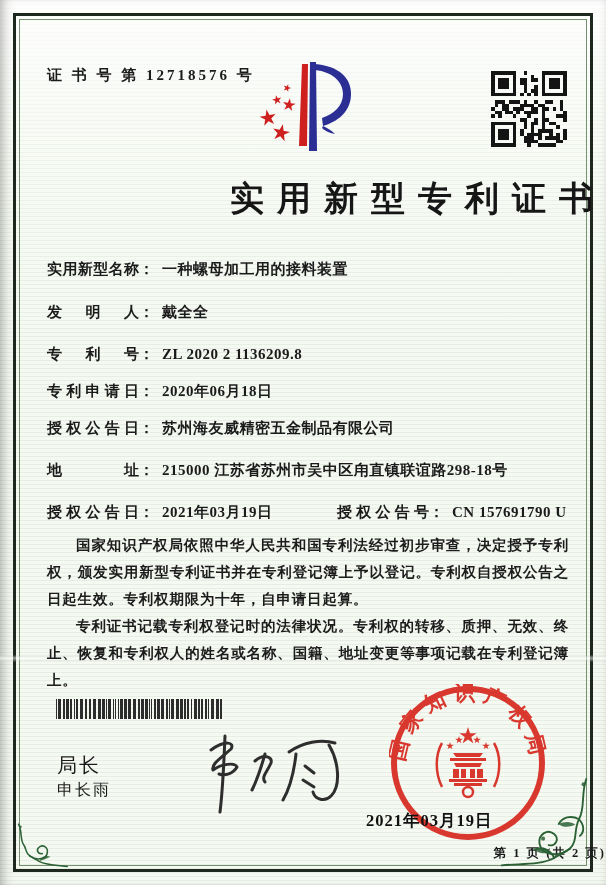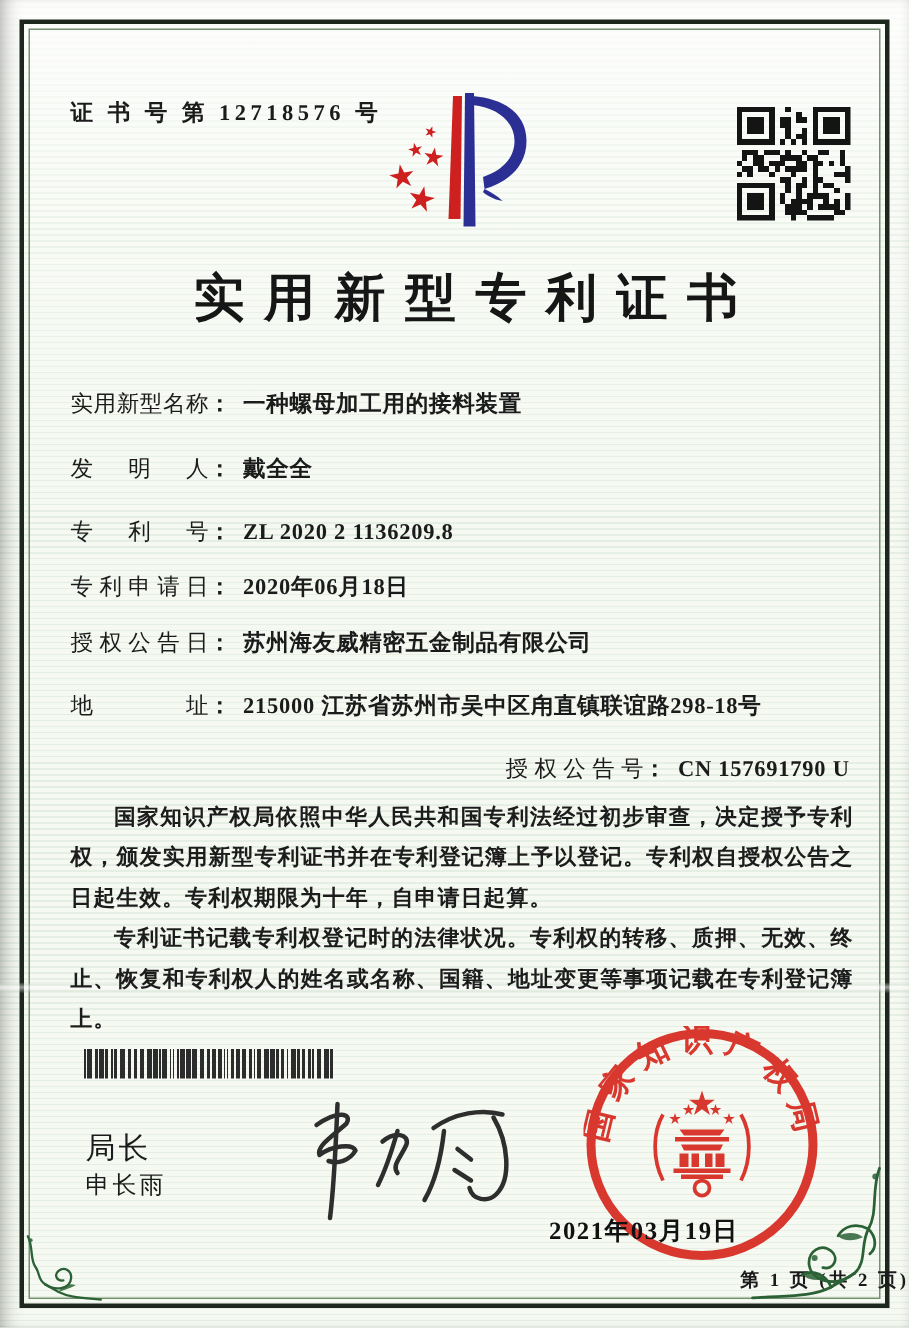--- a/index.html
+++ b/index.html
@@ -12,26 +12,26 @@
     box-shadow: inset 10px 0 14px -10px rgba(60,60,55,.55), inset -4px 0 8px -6px rgba(60,60,55,.25);
     font-family:"Liberation Serif","DejaVu Serif",serif;color:#1b1b1b;
   }
   .frame{position:absolute;inset:13px;border:3px solid #1e271d;pointer-events:none;}
   .frame-inner{position:absolute;inset:19px;border:1px solid #74906f;pointer-events:none;}
   .crease{position:absolute;left:0;right:0;top:655px;height:7px;
     background:linear-gradient(180deg, rgba(110,120,105,.10), rgba(255,255,255,.55) 45%, rgba(110,120,105,.08));}
   .cert-no{position:absolute;left:47px;top:66px;font-size:15px;letter-spacing:3px;font-weight:600;}
   .logo{position:absolute;left:243px;top:56px;width:124px;height:106px;}
   .qr{position:absolute;left:491px;top:71px;width:76px;height:76px;}
-  .title{position:absolute;left:15px;right:0;top:176px;text-align:center;
+  .title{position:absolute;left:15px;right:0;top:176px;text-align:right;
     font-size:34px;font-weight:700;letter-spacing:13px;text-indent:13px;color:#161616;}
   .fields{position:absolute;left:47px;right:36px;top:260px;height:280px;font-size:15px;}
   .frow{position:absolute;left:0;right:0;white-space:nowrap;}
   .r0{top:0px}.r1{top:43px}.r2{top:85px}.r3{top:122px}.r4{top:159px}.r5{top:201px}.r6{top:243px}
-  .lbl{display:inline-block;width:92px;text-align:justify;text-align-last:justify;font-weight:400;vertical-align:bottom;}
+  .lbl{display:inline-block;width:92px;text-align:justify;text-align-last:justify;font-weight:700;vertical-align:bottom;}
   .colon{font-weight:600;margin-right:8px;}
   .val{font-weight:700;letter-spacing:.5px;}
   .half2{position:absolute;left:290px;top:0;}
   .body-text{position:absolute;left:47px;right:37px;top:532px;font-size:14.5px;line-height:27px;
     font-weight:600;letter-spacing:.8px;text-align:justify;color:#1c1c1c;}
   .body-text p{margin:0;text-indent:2em;}
   .barcode{position:absolute;left:56px;top:699px;width:172px;height:20px;}
   .sig-title{position:absolute;left:57px;top:752px;font-size:20px;font-weight:400;letter-spacing:2px;}
   .sig-name{position:absolute;left:57px;top:780px;font-size:16px;font-weight:400;letter-spacing:2px;}
   .sig-hand{position:absolute;left:195px;top:728px;width:160px;height:92px;}
@@ -310,20 +310,23 @@
     <div class="frow r3">
       <span class="lbl">专利申请日</span><span class="colon">：</span><span class="val">2020年06月18日</span>
     </div>
     <div class="frow r4">
       <span class="lbl">授权公告日</span><span class="colon">：</span><span class="val">苏州海友威精密五金制品有限公司</span>
     </div>
     <div class="frow r5">
       <span class="lbl">地址</span><span class="colon">：</span><span class="val">215000 江苏省苏州市吴中区甪直镇联谊路298-18号</span>
     </div>
     <div class="frow r6">
+      <span>
+        <span class="lbl">授权公告日</span><span class="colon">：</span><span class="val">2021年03月19日</span>
+      </span>
       <span class="half2">
         <span class="lbl">授权公告号</span><span class="colon">：</span><span class="val">CN 157691790 U</span>
       </span>
     </div>
   </div>
 
   <div class="body-text">
     <p>国家知识产权局依照中华人民共和国专利法经过初步审查，决定授予专利权，颁发实用新型专利证书并在专利登记簿上予以登记。专利权自授权公告之日起生效。专利权期限为十年，自申请日起算。</p>
     <p>专利证书记载专利权登记时的法律状况。专利权的转移、质押、无效、终止、恢复和专利权人的姓名或名称、国籍、地址变更等事项记载在专利登记簿上。</p>
   </div>

